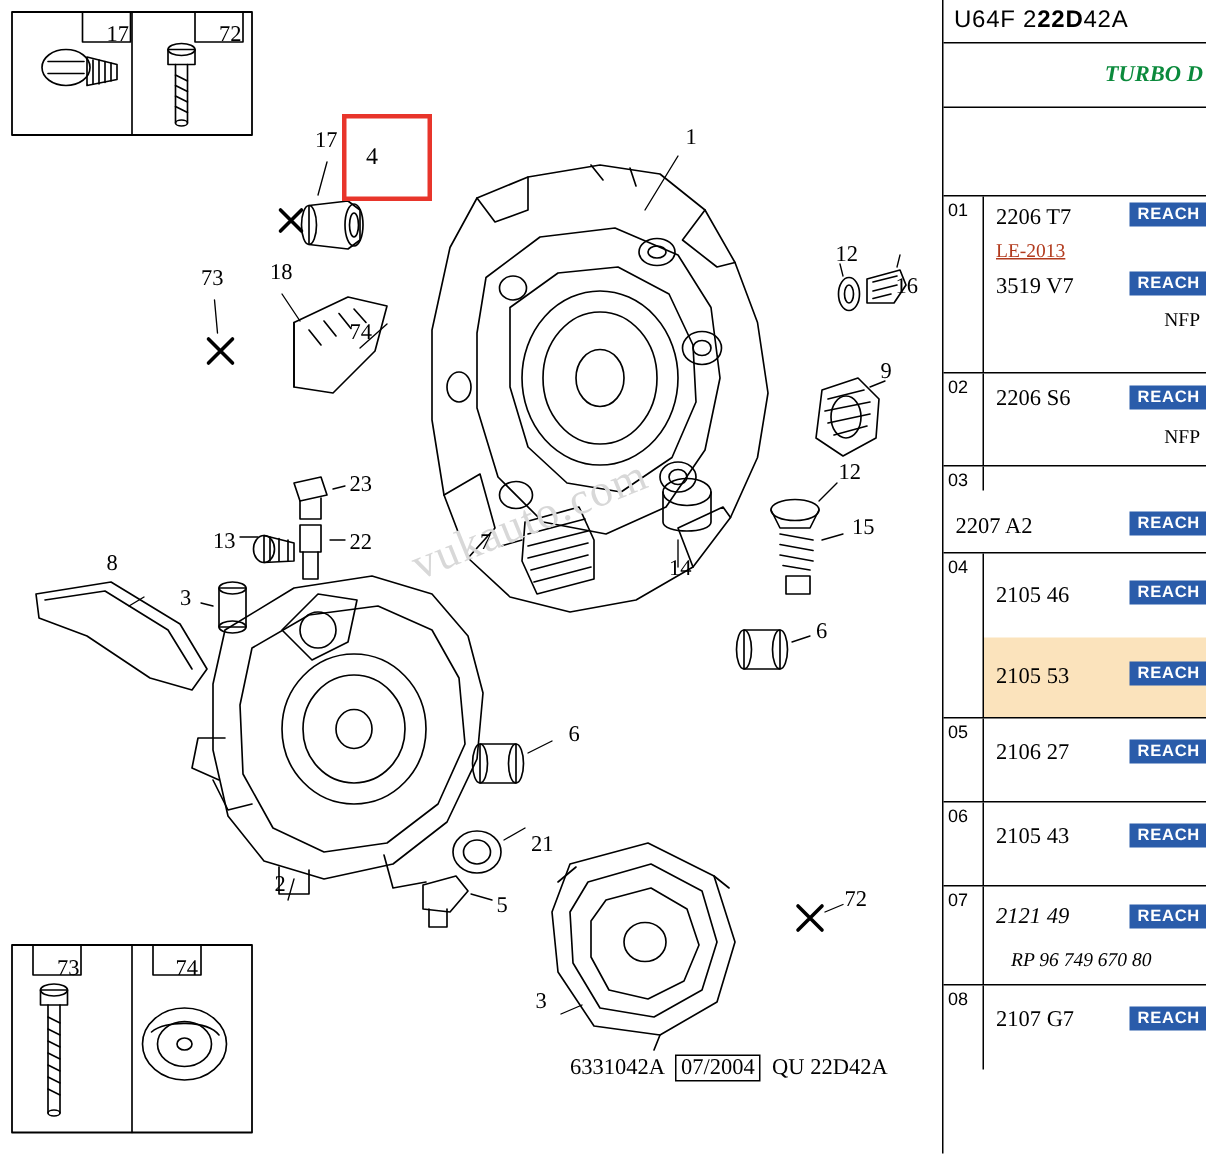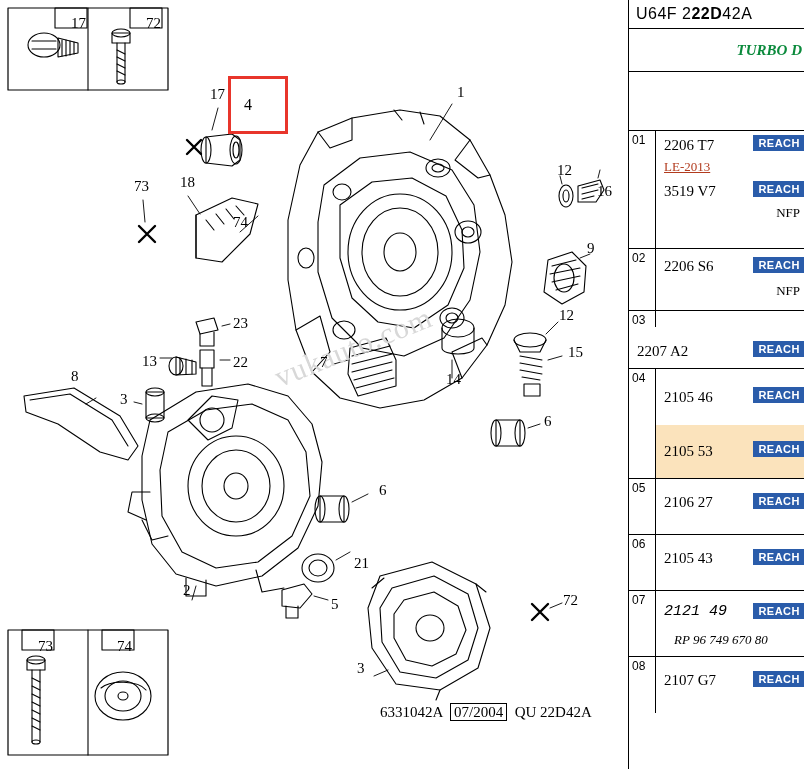--- a/index.html
+++ b/index.html
@@ -121,21 +121,21 @@
     height: 28px;
     display: flex;
     align-items: center;
   }
   .ref {
     font-size: 15px;
     font-family: "Liberation Serif", serif;
     padding-left: 8px;
     white-space: nowrap;
   }
-  .ref.italic { font-style: italic; font-family: Liberation Mono, monospace; }
+  .ref.italic { font-style: italic; }
   .reach {
     position: absolute;
     right: 0px; top: 4px;
     background: #2a5caa;
     color: #fff;
     font-family: "Liberation Sans", sans-serif;
     font-size: 11px;
     font-weight: bold;
     letter-spacing: 0.5px;
     padding: 2px 4px 2px 5px;

